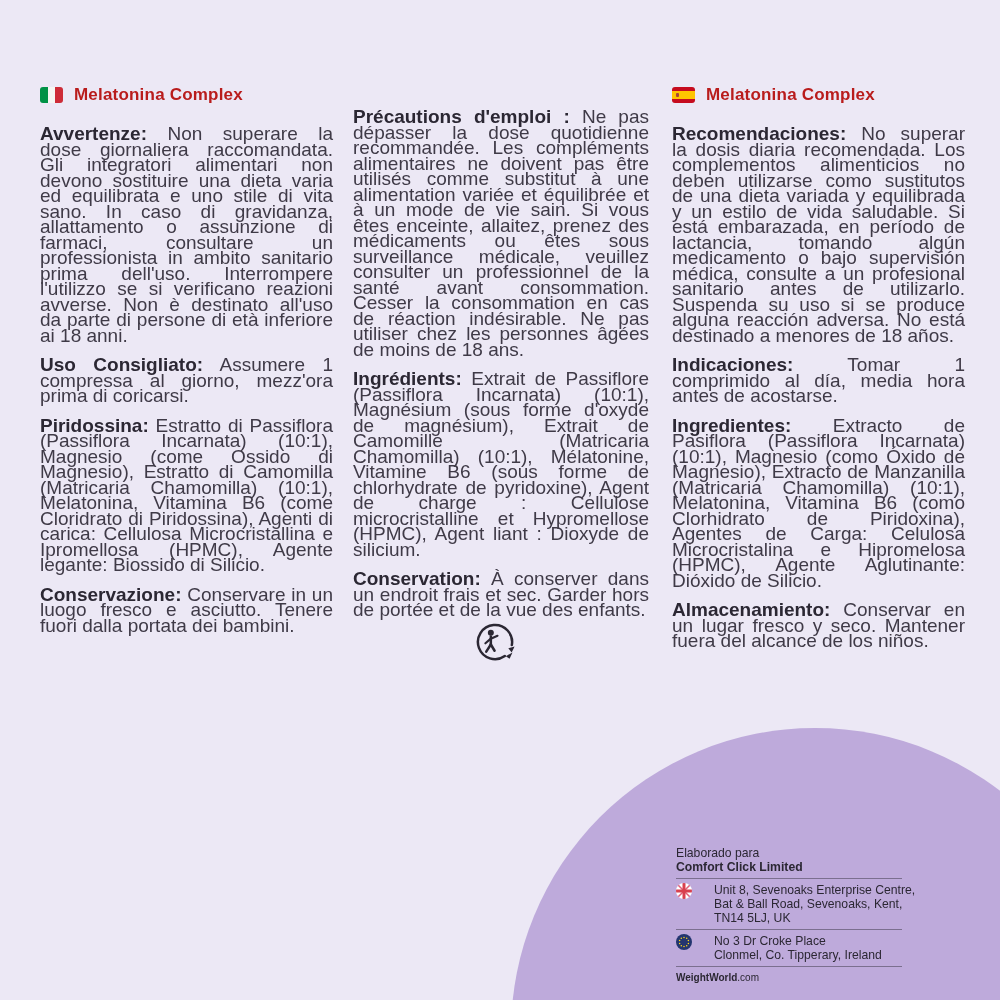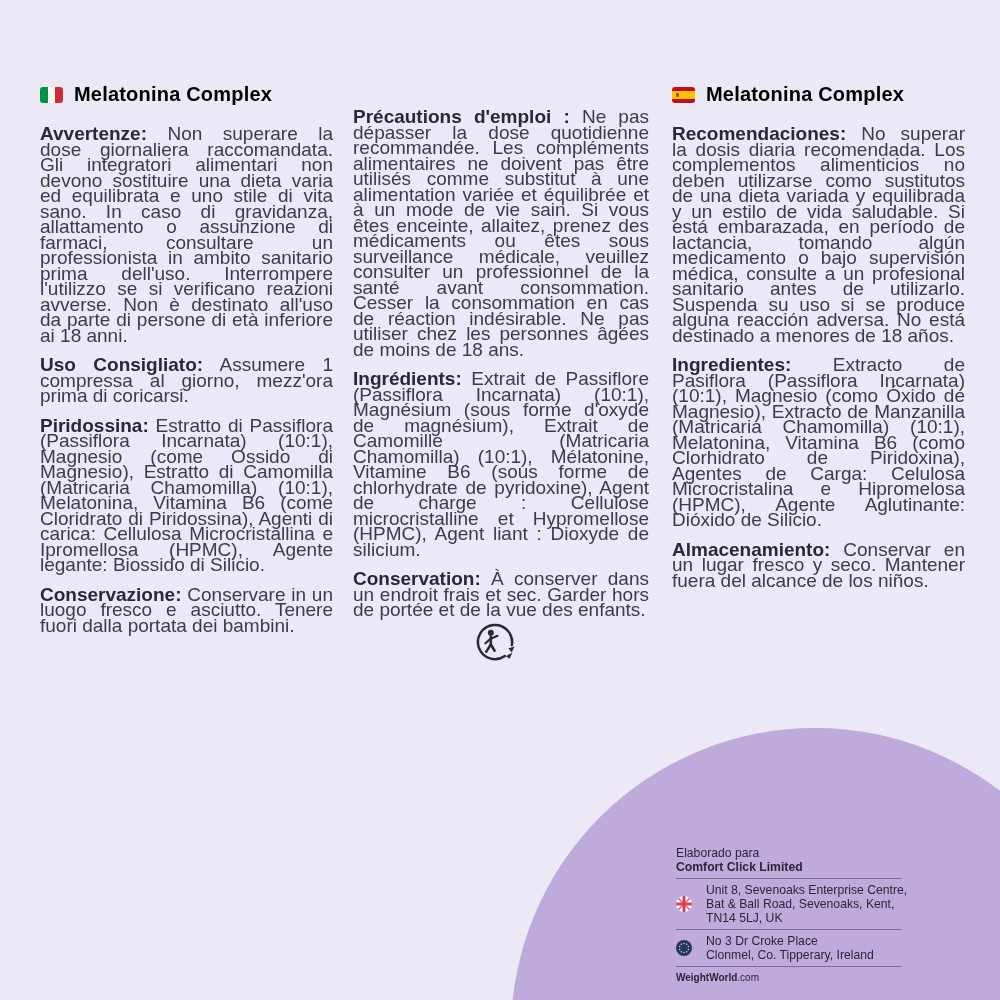--- a/index.html
+++ b/index.html
@@ -17,36 +17,36 @@
   #col-fr{left:353px;width:296px;}
   #col-es{left:672px;}
   .title-row{display:flex;align-items:center;gap:11px;height:17px;}
   .flags{display:flex;gap:7px;}
   .flag{width:23px;height:16px;border-radius:3px;overflow:hidden;display:flex;flex:none;box-shadow:0 0 0 0.5px rgba(0,0,0,0.08) inset;}
   .flag i{flex:1;display:block;}
   .flag-es{flex-direction:column;position:relative;}
   .flag-es .band-r{flex:1;background:#C60B1E;}
   .flag-es .band-y{flex:2;background:#FFC400;}
   .flag-es .emblem{position:absolute;left:4px;top:6px;width:3px;height:4px;background:#A94438;border-radius:1px;}
-  .col-title{font-size:20px;font-weight:bold;color:#000000;letter-spacing:.2px;}
+  .col-title{font-size:17px;font-weight:bold;color:#b91c1c;letter-spacing:.2px;}
   .body{margin-top:23px;font-size:19px;line-height:15.5px;text-align:justify;}
   .body p{margin:0 0 14px 0;}
   .body b{color:#2B2733;}
   .triman{margin:-10px 0 0 122px;}
   
   #mfg-circle{
     position:absolute;left:511px;top:728px;width:608px;height:608px;
     border-radius:50%;background:#BEAADB;
   }
   #mfg-block{
     position:absolute;left:676px;top:846px;width:226px;
     font-size:12.2px;line-height:14px;color:#2B2733;
   }
   #mfg-block .sep{border:none;border-top:1px solid rgba(43,39,51,0.45);margin:4px 0;}
-  .addr-row{display:flex;align-items:center;gap:14px;}
+  .addr-row{display:flex;align-items:flex-start;gap:22px;}
   .addr-row .txt{white-space:nowrap;}
   .round-icon{flex:none;width:16px;height:16px;}
   .brand-line{font-size:10px;margin-top:3px;}
   .brand-line b{font-weight:bold;}
 </style>
 </head>
 <body>
 
 <div id="page">
 
@@ -97,20 +97,21 @@
           <i class="band-r"></i>
             <i class="band-y"></i>
             <i class="band-r"></i>
             <span class="emblem"></span>
         </span>
       </span>
       <span class="col-title">Melatonina Complex</span>
     </div>
     <div class="body">
       <p><b>Recomendaciones:</b><span> No superar la dosis diaria recomendada. Los complementos alimenticios no deben utilizarse como sustitutos de una dieta variada y equilibrada y un estilo de vida saludable. Si está embarazada, en período de lactancia, tomando algún medicamento o bajo supervisión médica, consulte a un profesional sanitario antes de utilizarlo. Suspenda su uso si se produce alguna reacción adversa. No está destinado a menores de 18 años.</span></p>
+      <p><b>Indicaciones:</b><span> Tomar 1 comprimido al día, media hora antes de acostarse.</span></p>
       <p><b>Ingredientes:</b><span> Extracto de Pasiflora (Passiflora Incarnata) (10:1), Magnesio (como Óxido de Magnesio), Extracto de Manzanilla (Matricaria Chamomilla) (10:1), Melatonina, Vitamina B6 (como Clorhidrato de Piridoxina), Agentes de Carga: Celulosa Microcristalina e Hipromelosa (HPMC), Agente Aglutinante: Dióxido de Silicio.</span></p>
       <p><b>Almacenamiento:</b><span> Conservar en un lugar fresco y seco. Mantener fuera del alcance de los niños.</span></p>
     </div>
   </div>
 
   <div id="mfg-circle"></div>
 
   <div id="mfg-block">
     <div>Elaborado para</div>
     <div style="font-weight:bold">Comfort Click Limited</div>

